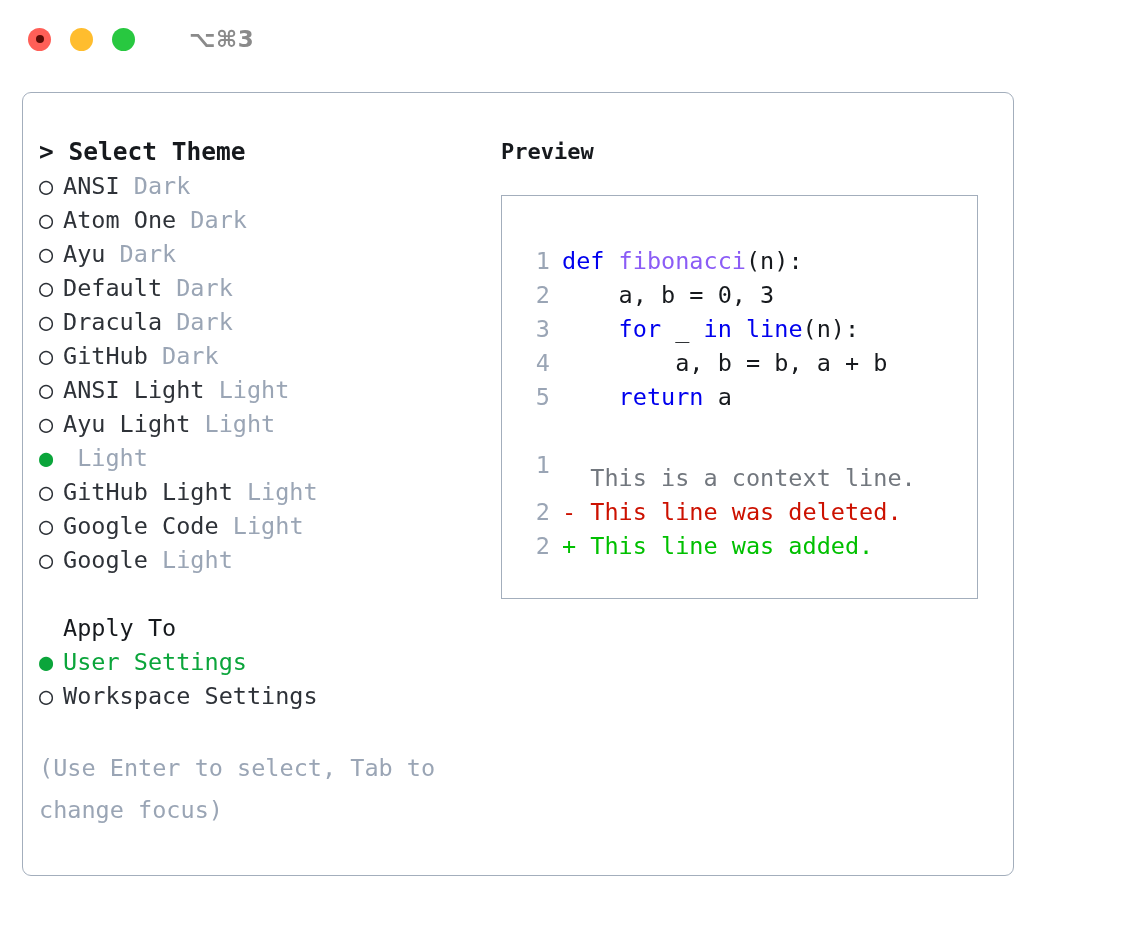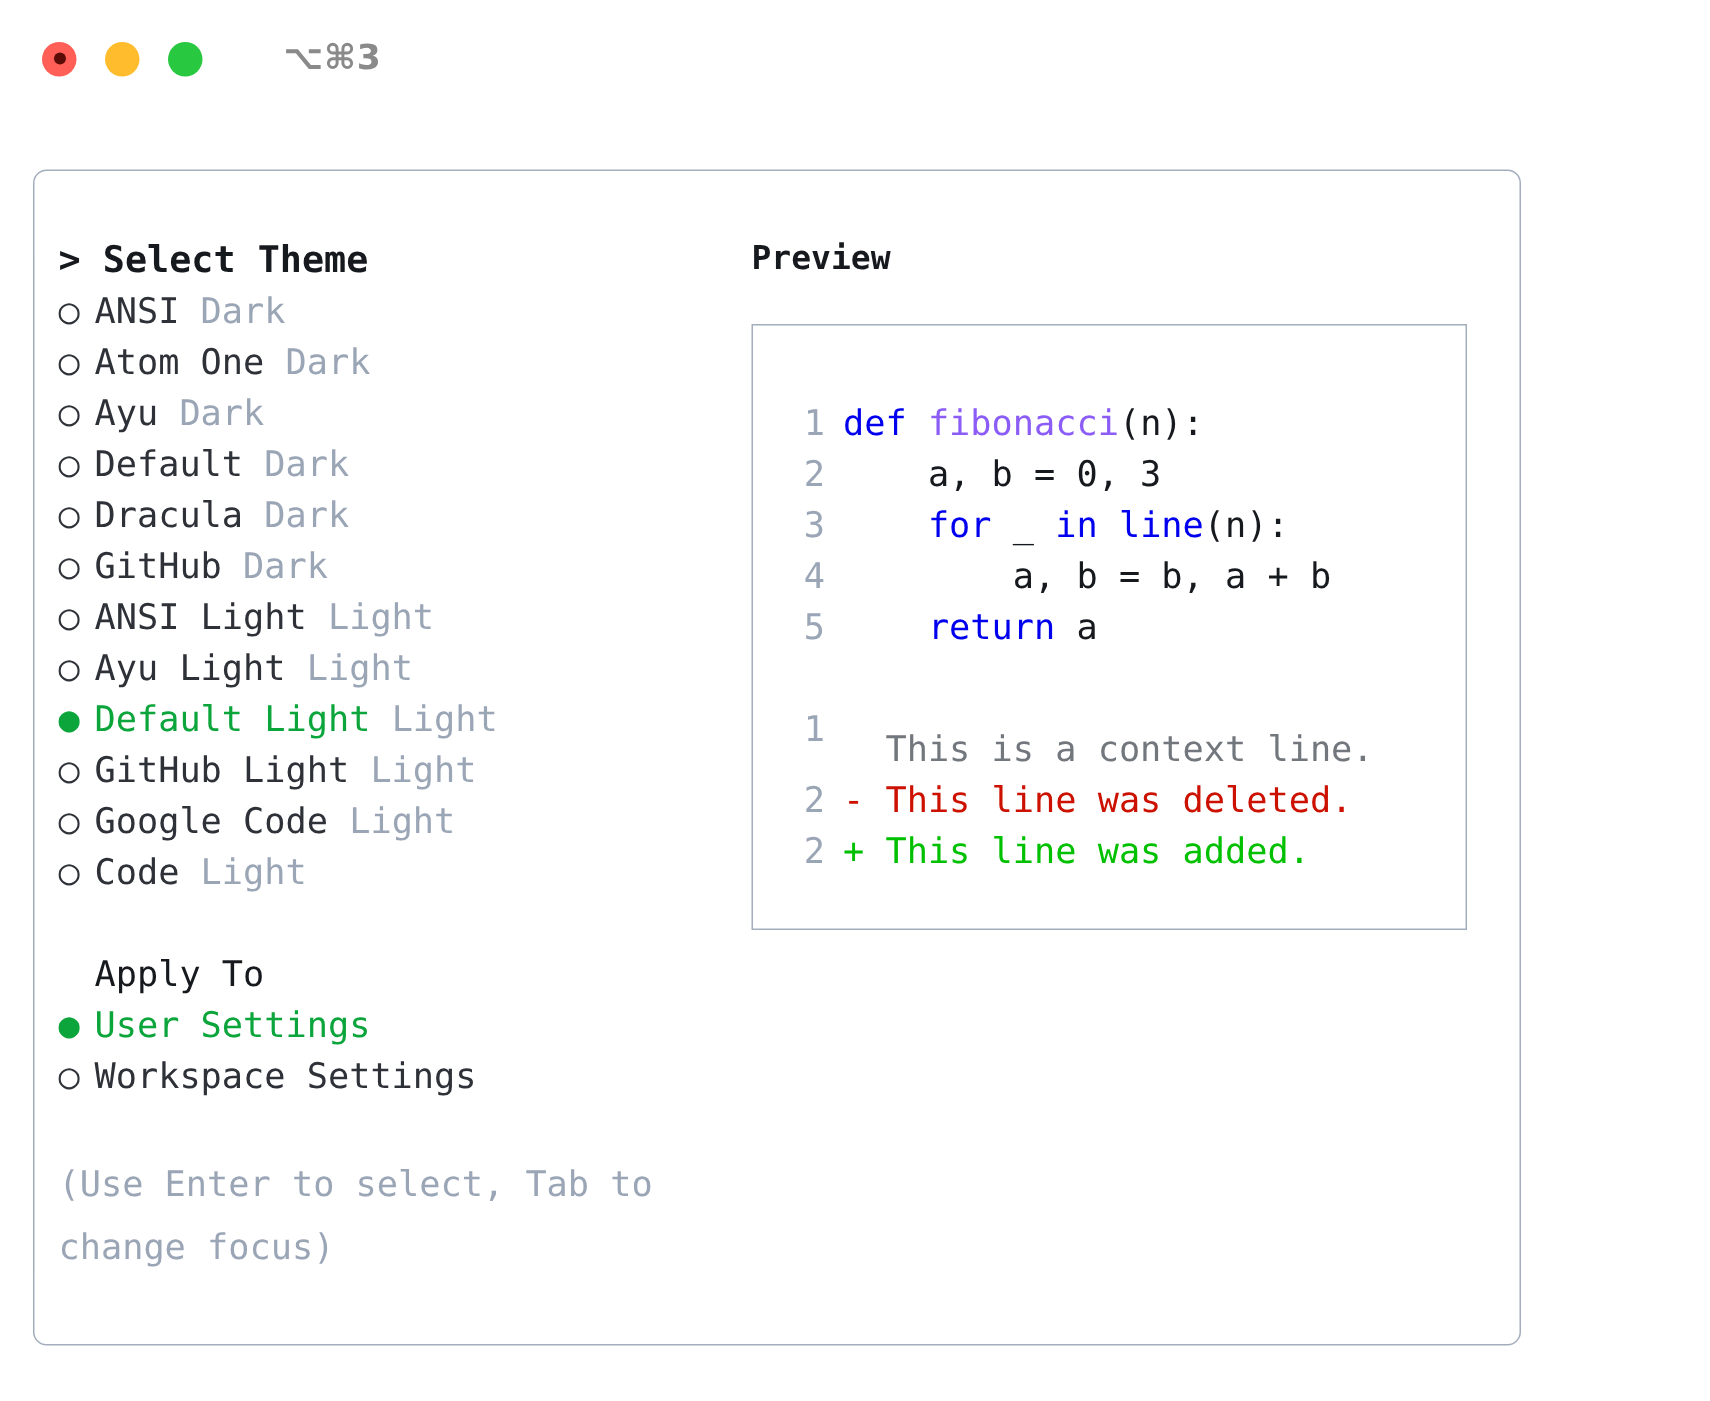--- a/index.html
+++ b/index.html
@@ -48,21 +48,21 @@
     margin-left: 54px;
     font-family: "DejaVu Sans", "Liberation Sans", sans-serif;
     font-size: 23px;
     font-weight: bold;
     color: #8a8a8a;
     letter-spacing: 0.5px;
   }
   
   .panel {
     position: absolute;
-    left: 22px; top: 113px;
+    left: 22px; top: 92px;
     width: 992px; height: 784px;
     border: 1.6px solid #a3aebc;
     border-radius: 9px;
     background: #ffffff;
   }
   .panel-inner {
     display: flex;
     height: 100%;
     padding: 42px 0 0 0;
   }
@@ -175,24 +175,24 @@
 
         <div id="theme-items">
             <div class="opt"><span class="bullet">○</span><span class="opt-label">ANSI</span><span class="opt-suffix"> Dark</span></div>
             <div class="opt"><span class="bullet">○</span><span class="opt-label">Atom One</span><span class="opt-suffix"> Dark</span></div>
             <div class="opt"><span class="bullet">○</span><span class="opt-label">Ayu</span><span class="opt-suffix"> Dark</span></div>
             <div class="opt"><span class="bullet">○</span><span class="opt-label">Default</span><span class="opt-suffix"> Dark</span></div>
             <div class="opt"><span class="bullet">○</span><span class="opt-label">Dracula</span><span class="opt-suffix"> Dark</span></div>
             <div class="opt"><span class="bullet">○</span><span class="opt-label">GitHub</span><span class="opt-suffix"> Dark</span></div>
             <div class="opt"><span class="bullet">○</span><span class="opt-label">ANSI Light</span><span class="opt-suffix"> Light</span></div>
             <div class="opt"><span class="bullet">○</span><span class="opt-label">Ayu Light</span><span class="opt-suffix"> Light</span></div>
-            <div class="opt selected"><span class="bullet sel">●</span><span class="opt-label">Default Light</span><span class="opt-suffix"> Light</span></div>
+            <div class="opt selected"><span class="bullet sel">●</span><span class="opt-suffix"> Light</span></div>
             <div class="opt"><span class="bullet">○</span><span class="opt-label">GitHub Light</span><span class="opt-suffix"> Light</span></div>
             <div class="opt"><span class="bullet">○</span><span class="opt-label">Google Code</span><span class="opt-suffix"> Light</span></div>
-            <div class="opt"><span class="bullet">○</span><span class="opt-label">Code</span><span class="opt-suffix"> Light</span></div>
+            <div class="opt"><span class="bullet">○</span><span class="opt-label">Google</span><span class="opt-suffix"> Light</span></div>
           </div>
 
         <div class="spacer-row"></div>
 
         <div class="apply-title">Apply To</div>
 
         <div id="apply-items">
             <div class="opt selected"><span class="bullet sel">●</span><span class="opt-label">User Settings</span></div>
             <div class="opt"><span class="bullet">○</span><span class="opt-label">Workspace Settings</span></div>
           </div>

